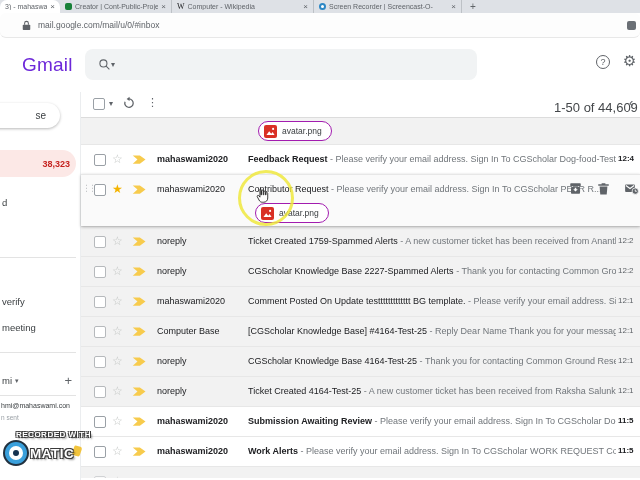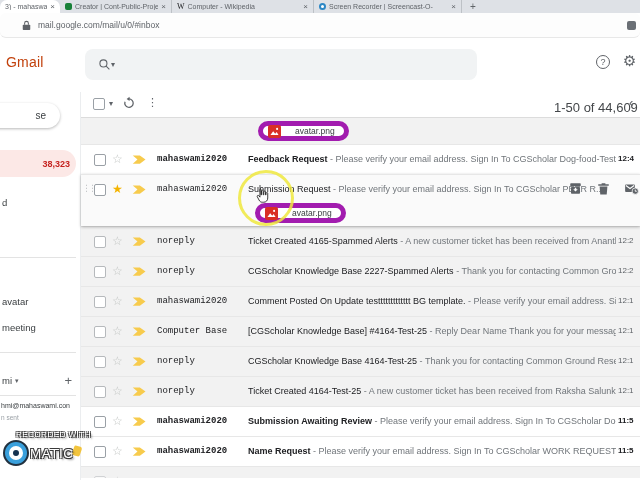--- a/index.html
+++ b/index.html
@@ -26,21 +26,21 @@
 
   .urlbar { position:absolute; left:0; top:13px; width:640px; height:25px; background:#fdfdfd;
             border-bottom:1px solid #e8e8e8; display:flex; align-items:center;border-radius:6px; }
   .lock { margin-left:22px; width:9px; height:11px; }
   .url { margin-left:7px; font-size:8.5px; color:#5f6368; }
   .urlbar-right { position:absolute; right:4px; top:8px; width:9px; height:9px;
                   background:#6a6f75; border-radius:2px; }
 
   
   .gheader { position:absolute; left:0; top:38px; width:640px; height:52px; background:#fff; }
-  .glogo { position:absolute; left:6px; top:16px; font-size:14px; color:#c2410c; letter-spacing:.2px; }
+  .glogo { position:absolute; left:22px; top:16px; font-size:19px; color:#6d28d9; letter-spacing:.2px; }
   .searchbar { position:absolute; left:85px; top:11px; width:392px; height:31px;
                background:#f1f3f4; border-radius:8px; display:flex; align-items:center; }
   .searchbar .mag { margin-left:13px; width:13px; height:13px; }
   .searchbar .ph { margin-left:11px; font-size:9.5px; color:#5f6368; flex:1; }
   .searchbar .caret { margin-right:12px; font-size:8px; color:#5f6368; }
   .help { position:absolute; left:596px; top:17px; width:14px; height:14px; border:1.4px solid #5f6368;
           border-radius:50%; color:#5f6368; font-size:9px; display:flex; align-items:center;
           justify-content:center; }
   .gear { position:absolute; left:623px; top:14px; font-size:15px; color:#5f6368; }
 
@@ -82,44 +82,44 @@
   .row.hovered { background:#fafafa; box-shadow:0 1px 3px rgba(0,0,0,.28); z-index:2; }
   .row-main { position:absolute; left:0; top:0; width:100%; height:30px; }
   .row .drag { position:absolute; left:1px; top:8px; font-size:9px; letter-spacing:-3px;
                color:#c3c6c9; }
   .row .cb { position:absolute; left:13px; top:9px; }
   .row.read .cb { border-color:#b6b9bc; }
   .row .star { position:absolute; left:31px; top:7px; font-size:12px; line-height:14px; color:#c4c7c5; }
   .row .star.on { color:#f4b400; }
   .row .marker { position:absolute; left:51px; top:9px; width:15px; height:11px; }
   .row .sender { position:absolute; left:76px; top:9px; width:88px; font-size:9px; color:#202124;
-                 white-space:nowrap; overflow:hidden;font-family:Liberation Mono, monospace; }
+                 white-space:nowrap; overflow:hidden; }
   .row .subjwrap { position:absolute; left:167px; top:9px; width:368px; font-size:9px;
                    white-space:nowrap; overflow:hidden; color:#202124; }
   .row .snip { color:#70757a; }
   .row.unread .sender, .row.unread .subj { font-weight:bold; }
   .row .time { position:absolute; left:537px; top:9px; font-size:8px; color:#5f6368; white-space:nowrap; }
   .row.unread .time { color:#202124; font-weight:bold; }
   .actions { position:absolute; left:487px; top:6px; display:flex; gap:13px; }
   .actions .ic { width:15px; height:15px; display:block; }
   .chipline { position:absolute; left:174px; }
   .row.hovered .chipline { top:28px; } .row.partial .chipline { top:3px; left:177px; }
-  .chip { display:inline-flex; align-items:center; gap:14px; height:20px; padding:0 9px 0 5px;
-          background:#fff; border:5px solid #a21caf; border-radius:11px; }
+  .chip { display:inline-flex; align-items:center; gap:5px; height:20px; padding:0 9px 0 5px;
+          background:#fff; border:1px solid #a21caf; border-radius:11px; }
   .chip .cicon { width:13px; height:13px; }
   .chip .clabel { font-size:8.5px; color:#3c4043; }
   .row.partial { height:26px; } .row.sliver { height:12px; }
   .row.sliver .cb, .row.sliver .star { opacity:.55; }
 
   
   .ring { position:absolute; left:238px; top:170px; width:56px; height:56px; border:3px solid #efe83d;
           border-radius:50%; opacity:.85; z-index:40; pointer-events:none; }
   .cursor { position:absolute; left:253px; top:187px; width:17px; height:17px; z-index:45; }
   .watermark { position:absolute; left:2px; top:430px; z-index:50; }
-  .outline { color:#fff; font-weight:normal;
+  .outline { color:#fff; font-weight:bold;
              text-shadow:-1px -1px 0 #3a3a3a, 1px -1px 0 #3a3a3a, -1px 1px 0 #3a3a3a,
                           1px 1px 0 #3a3a3a, 2px 2px 2px rgba(0,0,0,.45); }
   .wm-line1 { font-size:8px; margin-left:14px; letter-spacing:.5px; }
   .wm-line2 { display:flex; align-items:center; margin-top:1px; }
   .wm-b1 { font-size:13.5px; letter-spacing:.5px; }
   .wm-logo { position:relative; width:26px; height:26px; border-radius:50%; background:#3aa0dc;
              border:2px solid #22313f; margin:0 1px; flex:0 0 auto; }
   .wm-logo::after { content:""; position:absolute; inset:4px; border-radius:50%; background:#fff; }
   .wm-logo::before { content:""; position:absolute; inset:8px; border-radius:50%;
                      background:#16324f; z-index:2; }
@@ -182,21 +182,21 @@
     <div class="gear">⚙</div>
   </div>
 
   <div class="sidebar">
     <div class="compose">se</div>
     <div class="inboxpill">
       <span class="inboxcount">38,323</span>
     </div>
     <div class="sb-frag" style="top:107px">d</div>
     <div class="sb-div" style="top:167px"></div>
-    <div class="sb-frag" style="top:206px">avatar</div>
+    <div class="sb-frag" style="top:206px">verify</div>
     <div class="sb-frag" style="top:232px">meeting</div>
     <div class="sb-div" style="top:262px"></div>
     <div class="chatrow">
       <span class="nm">mi</span>
       <span class="cr">▾</span>
       <span class="pl">+</span>
     </div>
     <div class="sb-div" style="top:305px"></div>
     <div class="chatmail">hmi@mahaswami.con</div>
     <div class="chatsent">n sent</div>
@@ -248,21 +248,21 @@
           <div class="row-main">
             <span class="drag">⋮⋮</span>
             <div class="cb"></div>
             <span class="star on">★</span>
             <span class="marker">
               <svg viewBox="0 0 20 13">
                 <path d="M1 1h9.5L18 6.5 10.5 12H1l6.3-5.5z" fill="#f7cb4d"></path>
               </svg>
             </span>
             <span class="sender">mahaswami2020</span>
-            <span class="subjwrap"><span class="subj">Submission Request</span><span class="snip"> - Please verify your email address. Sign In To CGScholar PEER R...</span></span>
+            <span class="subjwrap"><span class="subj">Contributor Request</span><span class="snip"> - Please verify your email address. Sign In To CGScholar PEER R...</span></span>
             <div class="actions">
               <span class="ic">
                 <svg viewBox="0 0 20 20">
                   <rect x="3" y="3" width="14" height="4" rx="1" fill="#5f6368"></rect>
                   <rect x="4" y="8" width="12" height="9" rx="1" fill="#5f6368"></rect>
                   <path d="M7 11h2V9h2v2h2l-3 3z" fill="#fff"></path>
                 </svg>
               </span>
               <span class="ic">
                 <svg viewBox="0 0 20 20">
@@ -294,21 +294,21 @@
         <div class="row read" style="height: 30px;">
           <div class="row-main">
             <div class="cb"></div>
             <span class="star">☆</span>
             <span class="marker">
               <svg viewBox="0 0 20 13">
                 <path d="M1 1h9.5L18 6.5 10.5 12H1l6.3-5.5z" fill="#f7cb4d"></path>
               </svg>
             </span>
             <span class="sender">noreply</span>
-            <span class="subjwrap"><span class="subj">Ticket Created 4165-Spammed Alerts</span><span class="snip"> - A new customer ticket has been received from Ananth A...</span></span>
+            <span class="subjwrap"><span class="subj">Ticket Created 1759-Spammed Alerts</span><span class="snip"> - A new customer ticket has been received from Ananth A...</span></span>
             <span class="time">12:2</span>
           </div>
         </div>
         <div class="row read" style="height: 30px;">
           <div class="row-main">
             <div class="cb"></div>
             <span class="star">☆</span>
             <span class="marker">
               <svg viewBox="0 0 20 13">
                 <path d="M1 1h9.5L18 6.5 10.5 12H1l6.3-5.5z" fill="#f7cb4d"></path>
@@ -392,21 +392,21 @@
         <div class="row unread" style="height: 30px;">
           <div class="row-main">
             <div class="cb"></div>
             <span class="star">☆</span>
             <span class="marker">
               <svg viewBox="0 0 20 13">
                 <path d="M1 1h9.5L18 6.5 10.5 12H1l6.3-5.5z" fill="#f7cb4d"></path>
               </svg>
             </span>
             <span class="sender">mahaswami2020</span>
-            <span class="subjwrap"><span class="subj">Name Request</span><span class="snip"> - Please verify your email address. Sign In To CGScholar WORK REQUEST Cont-P...</span></span>
+            <span class="subjwrap"><span class="subj">Work Alerts</span><span class="snip"> - Please verify your email address. Sign In To CGScholar WORK REQUEST Cont-P...</span></span>
             <span class="time">11:5</span>
           </div>
         </div>
         <div class="row sliver read">
           <div class="row-main">
             <div class="cb"></div>
             <span class="star">☆</span>
           </div>
         </div>
       </div>

